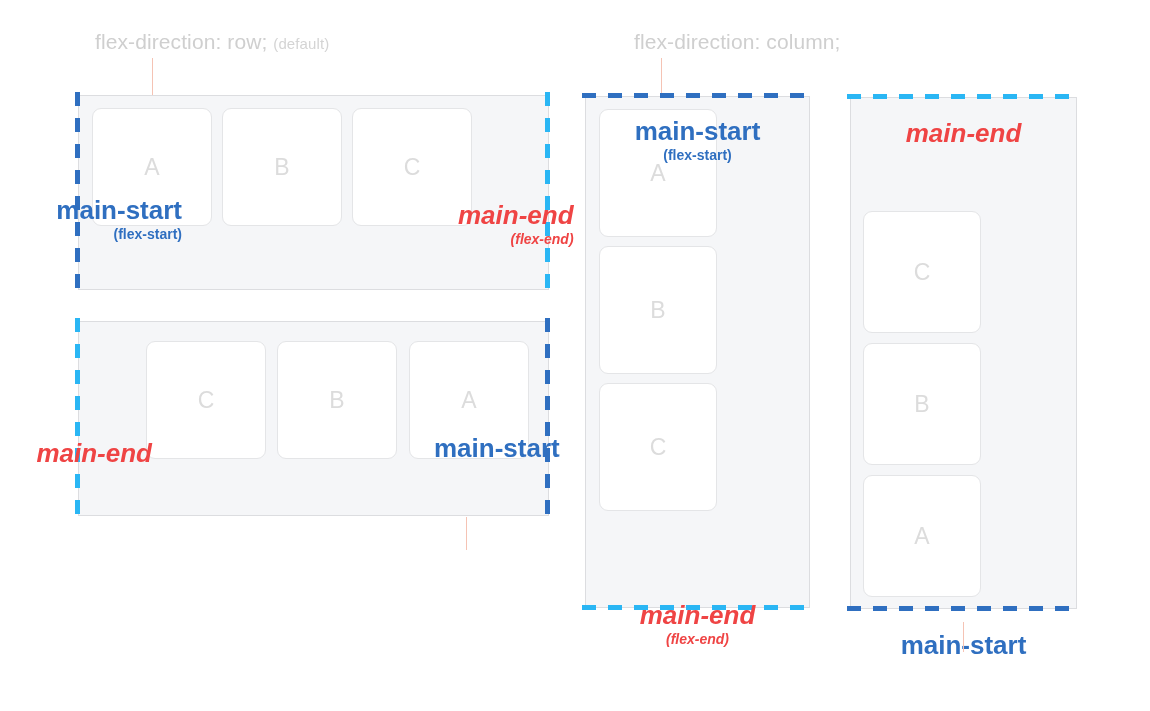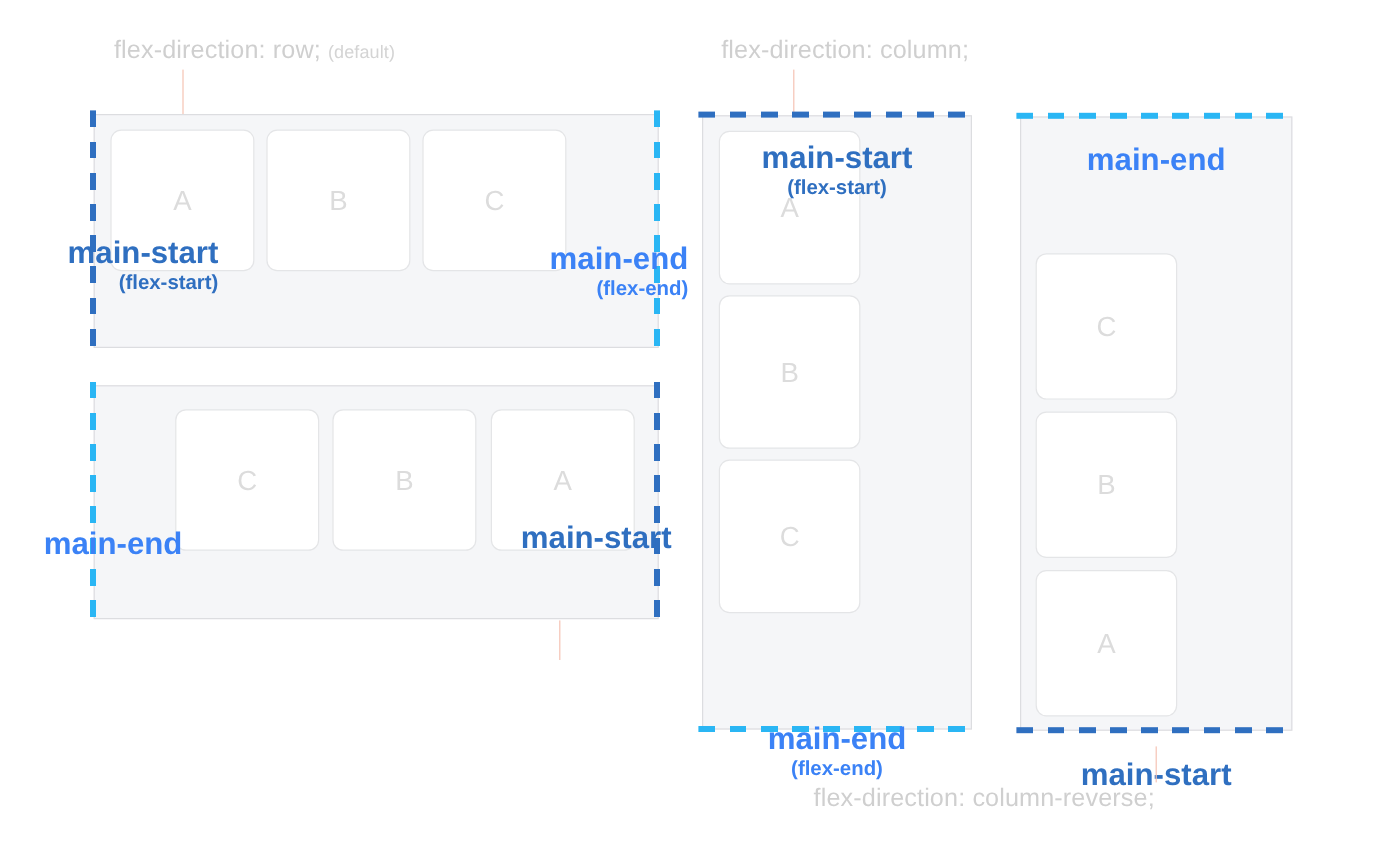--- a/index.html
+++ b/index.html
@@ -100,28 +100,28 @@
     font-weight: bold;
     line-height: 1.15;
   }
   .axlabel .main {
     font-size: 26px;
     font-weight: bold;
     display: block;
     margin-top: 36px;
   }
   .axlabel .paren {
-    font-size: 17px;
+    font-size: 14px;
     font-weight: bold;
     display: block;
   }
   .axlabel.blue .main,
   .axlabel.blue .paren { color: #2f6fc0; }
   .axlabel.cyan .main,
-  .axlabel.cyan .paren { color: #3b82f6; }
+  .axlabel.cyan .paren { color: #ef4444; font-style: italic; }
   .axlabel.center { text-align: center; }
   .axlabel.right  { text-align: right; }
   .axlabel.left   { text-align: left; }
 </style>
 </head>
 <body>
 
 <div id="stage">
 
   <div class="caption" style="left:95px; top:30px;">
@@ -171,21 +171,21 @@
 
   <div class="axlabel cyan right" style="left:0px; top:403px; width:152px;">
     <span class="main">main-end</span>
   </div>
   <div class="axlabel blue left" style="left:434px; top:398px;">
     <span class="main">main-start</span>
   </div>
 
   <div class="leader" style="left:466px; top:517px; height:33px;"></div>
 
-  <div class="caption" style="left:601px; top:30px;">
+  <div class="caption" style="left:634px; top:30px;">
     <span>flex-direction: column;</span>
   </div>
   <div class="leader" style="left:661px; top:58px; height:36px;"></div>
 
   <div class="fcontainer" style="left:585px; top:96px; width:225px; height:512px;">
     <div class="fitem" style="left:13px; top:12px; width:118px; height:128px;">
       <span>A</span>
     </div>
     <div class="fitem" style="left:13px; top:149px; width:118px; height:128px;">
       <span>B</span>
@@ -223,17 +223,14 @@
   <div class="dash-h blue" style="left:847px; top:606px; width:233px;"></div>
 
   <div class="axlabel cyan center" style="left:847px; top:83px; width:233px;">
     <span class="main">main-end</span>
   </div>
   <div class="axlabel blue center" style="left:847px; top:595px; width:233px;">
     <span class="main">main-start</span>
   </div>
 
   <div class="leader" style="left:963px; top:622px; height:30px;"></div>
-  <div class="caption" style="left:678px; top:654px;">
-    <span>flex-direction: column-reverse;</span>
-  </div>
 
 </div>
 
 </body></html>

